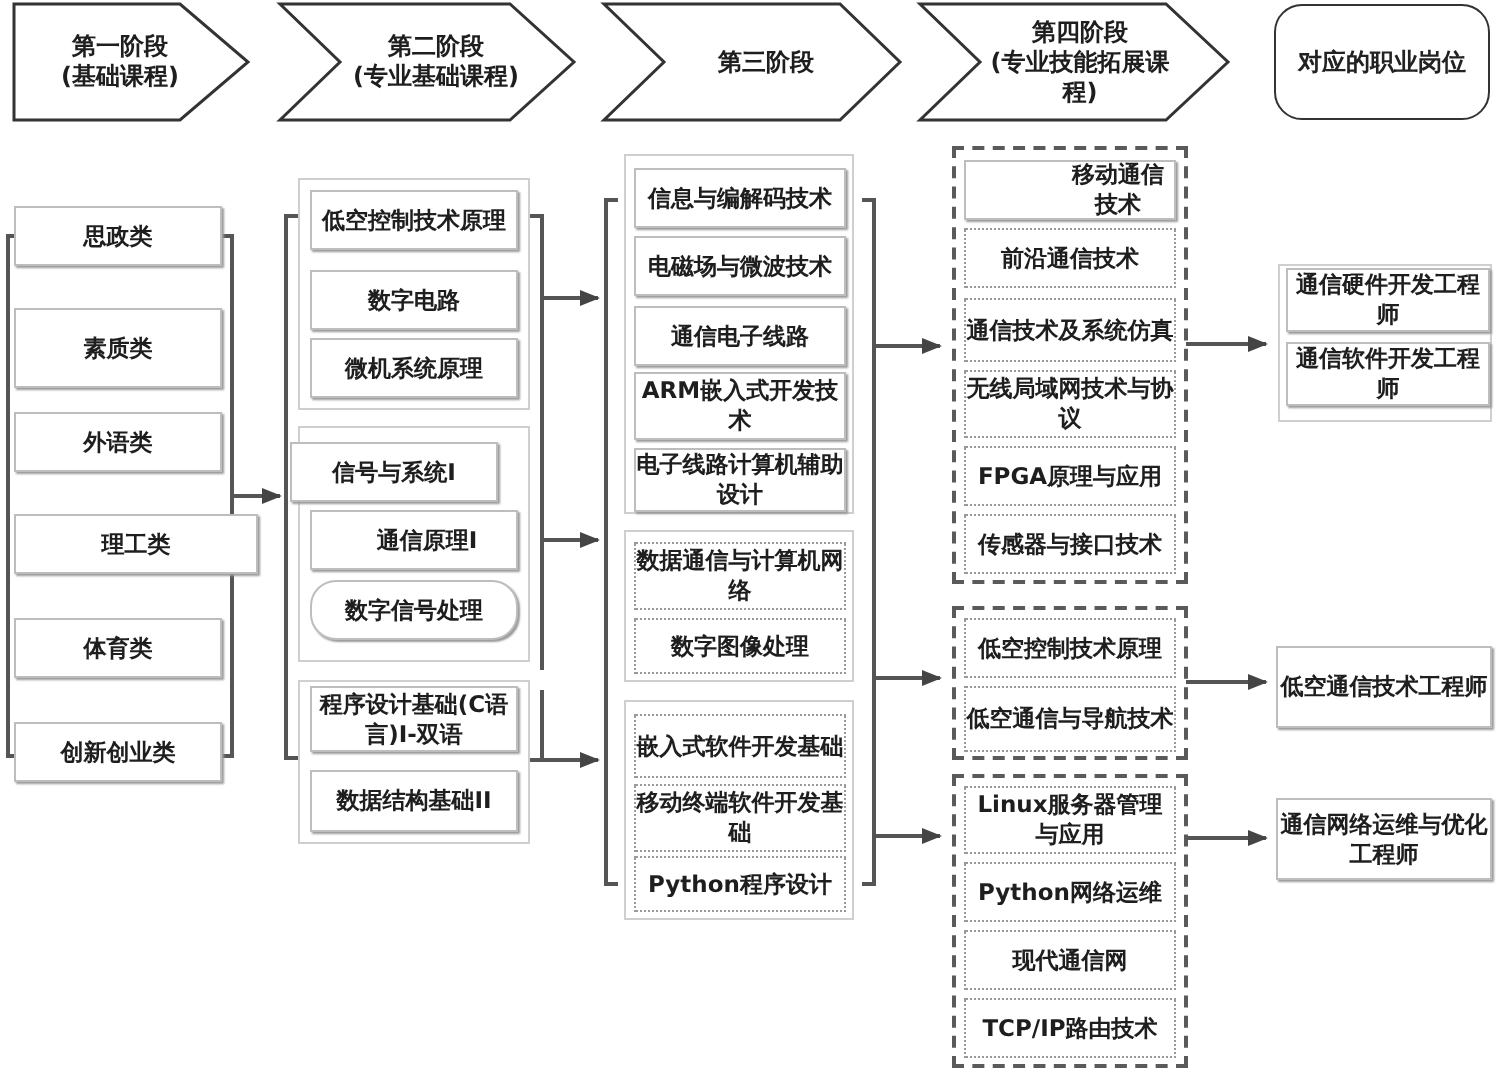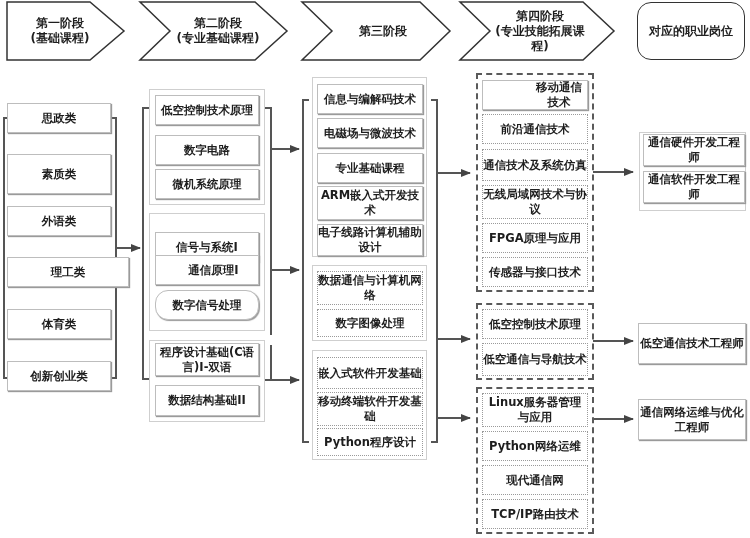--- a/index.html
+++ b/index.html
@@ -94,33 +94,33 @@
     <div class="box solid" style="left:7px;top:309px;width:104px;height:30px;">体育类</div>
     <div class="box solid" style="left:7px;top:361px;width:104px;height:30px;">创新创业类</div>
   </div>
 
 <div id="stage2">
     <div class="group" style="left:149px;top:89px;width:116px;height:116px;"></div>
     <div class="box solid" style="left:155px;top:95px;width:104px;height:30px;">低空控制技术原理</div>
     <div class="box solid" style="left:155px;top:135px;width:104px;height:30px;">数字电路</div>
     <div class="box solid" style="left:155px;top:169px;width:104px;height:30px;">微机系统原理</div>
     <div class="group" style="left:149px;top:213px;width:116px;height:118px;"></div>
-    <div class="box solid" style="left:155px;top:221px;width:104px;height:30px;margin-top:11px;">信号与系统I</div>
+    <div class="box solid" style="left:145px;top:221px;width:104px;height:30px;">信号与系统I</div>
     <div class="box solid" style="left:155px;top:255px;width:104px;height:30px;padding-left:13px;">通信原理I</div>
     <div class="box solid" style="left:155px;top:290px;width:104px;height:30px;border-radius:13px;">数字信号处理</div>
     <div class="group" style="left:149px;top:340px;width:116px;height:82px;"></div>
     <div class="box solid" style="left:155px;top:343px;width:104px;height:33px;">程序设计基础(C语言)I-双语</div>
     <div class="box solid" style="left:155px;top:385px;width:104px;height:31px;">数据结构基础II</div>
   </div>
 
 <div id="stage3">
     <div class="group" style="left:312px;top:77px;width:115px;height:180px;"></div>
     <div class="box solid" style="left:317px;top:84px;width:106px;height:30px;">信息与编解码技术</div>
     <div class="box solid" style="left:317px;top:118px;width:106px;height:30px;">电磁场与微波技术</div>
-    <div class="box solid" style="left:317px;top:153px;width:106px;height:30px;">专业基础课程</div>
+    <div class="box solid" style="left:317px;top:153px;width:106px;height:30px;">通信电子线路</div>
     <div class="box solid" style="left:317px;top:186px;width:106px;height:34px;">ARM嵌入式开发技术</div>
     <div class="box solid" style="left:317px;top:224px;width:106px;height:32px;">电子线路计算机辅助设计</div>
     <div class="group" style="left:312px;top:265px;width:115px;height:76px;"></div>
     <div class="box dotted" style="left:317px;top:271px;width:106px;height:34px;">数据通信与计算机网络</div>
     <div class="box dotted" style="left:317px;top:309px;width:106px;height:28px;">数字图像处理</div>
     <div class="group" style="left:312px;top:350px;width:115px;height:110px;"></div>
     <div class="box dotted" style="left:317px;top:357px;width:106px;height:32px;">嵌入式软件开发基础</div>
     <div class="box dotted" style="left:317px;top:392px;width:106px;height:34px;">移动终端软件开发基础</div>
     <div class="box dotted" style="left:317px;top:428px;width:106px;height:28px;">Python程序设计</div>
   </div>

